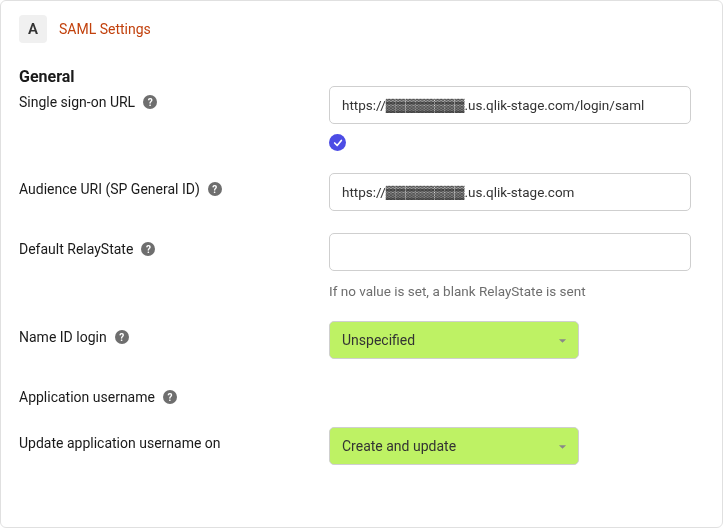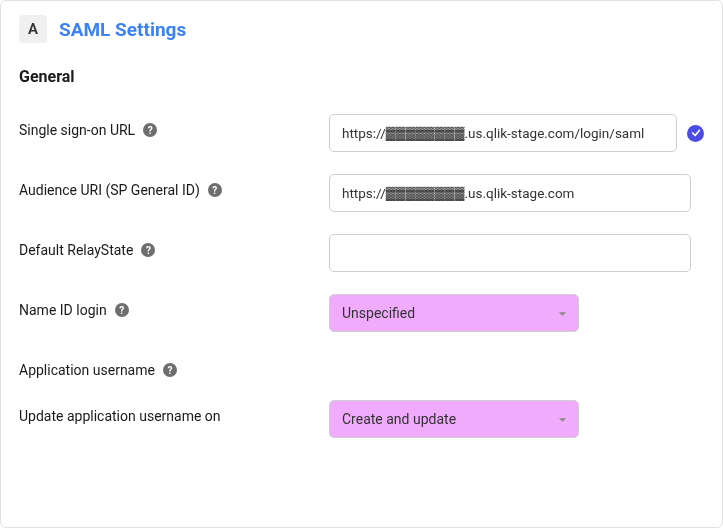--- a/index.html
+++ b/index.html
@@ -34,29 +34,28 @@
       background: #f0f0f0;
       border-radius: 4px;
       display: flex;
       align-items: center;
       justify-content: center;
       font-weight: 600;
       font-size: 15px;
       color: #333;
     }
     .header-title {
-      font-weight: 700;
-      font-size: 19px;
-      color: #3b82f6;
+      font-weight: 400;
+      font-size: 14px;
+      color: #c2410c;
     }
     .section-title {
       font-weight: 700;
       font-size: 16px;
       color: #1a1a1a;
-      margin-bottom: 28px;
     }
     .form-row {
       display: flex;
       align-items: flex-start;
       margin-bottom: 22px;
     }
     .form-label {
       width: 310px;
       display: flex;
       align-items: center;
@@ -74,20 +73,21 @@
       background: #6e6e6e;
       color: #fff;
       border-radius: 50%;
       font-size: 10px;
       font-weight: 700;
       cursor: pointer;
     }
     .form-control-wrap {
       flex: 1;
       display: flex;
+      flex-direction: column;
       gap: 10px;
     }
     .text-input {
       width: 100%;
       max-width: 362px;
       height: 38px;
       border: 1px solid #cfcfcf;
       border-radius: 5px;
       padding: 0 12px;
       font-size: 13.5px;
@@ -129,21 +129,21 @@
       width: 250px;
     }
     .select {
       width: 100%;
       height: 38px;
       border: 1px solid #cfcfcf;
       border-radius: 5px;
       padding: 0 34px 0 12px;
       font-size: 14px;
       color: #333;
-      background: #f0abfc;
+      background: #bef264;
       appearance: none;
       cursor: pointer;
       font-family: inherit;
       display: flex;
       align-items: center;
     }
     .select-caret {
       position: absolute;
       right: 12px;
       top: 50%;
@@ -197,20 +197,21 @@
     </div>
   </div>
 
   <div class="form-row">
     <div class="form-label">
       <span>Default RelayState</span>
       <span class="help-icon">?</span>
     </div>
     <div class="form-control-wrap">
       <input type="text" class="text-input" value="" style="">
+      <div class="hint-text">If no value is set, a blank RelayState is sent</div>
     </div>
   </div>
 
   <div class="form-row">
     <div class="form-label">
       <span>Name ID login</span>
       <span class="help-icon">?</span>
     </div>
     <div class="form-control-wrap">
       <div class="select-wrap">

